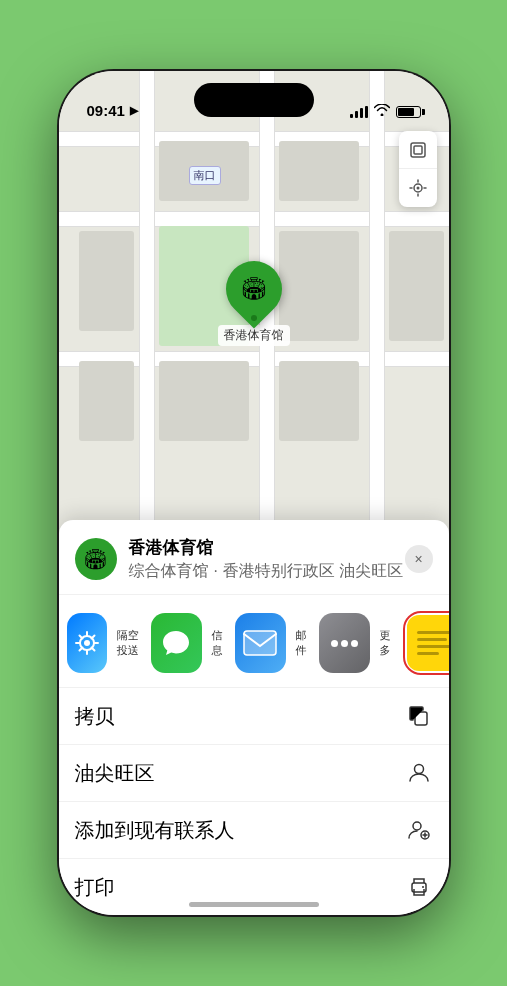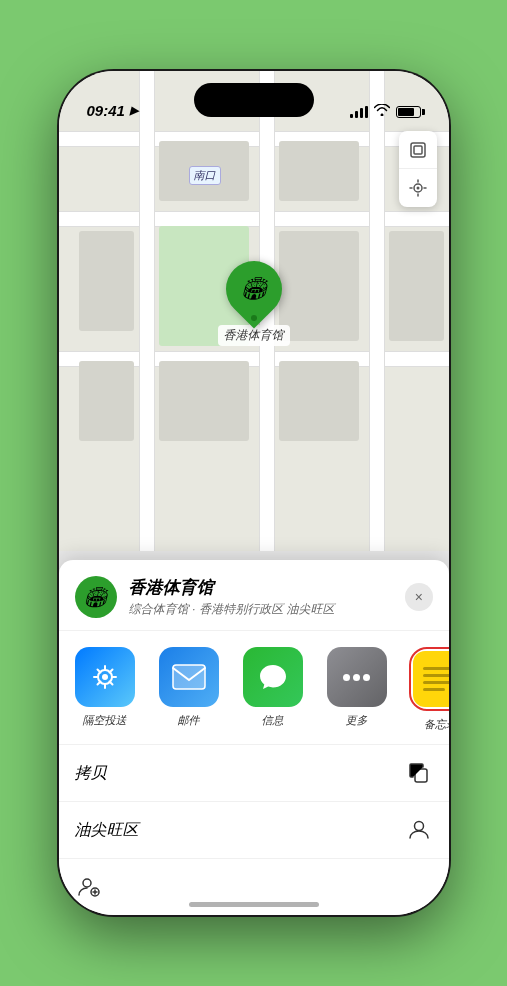--- a/index.html
+++ b/index.html
@@ -23,21 +23,20 @@
       box-shadow: 0 0 0 2px #1a1a1a, 0 20px 60px rgba(0,0,0,0.5);
       overflow: hidden;
     }
 
     .phone-screen {
       position: absolute;
       top: 0; left: 0; right: 0; bottom: 0;
       border-radius: 6px;
       overflow: hidden;
       background: #e8e8e8;
-      font-style: italic;
     }
 
     
     .dynamic-island {
       position: absolute;
       top: 12px;
       left: 50%;
       transform: translateX(-50%);
       width: 120px;
       height: 34px;
@@ -295,21 +294,21 @@
       flex: 1;
     }
 
     .venue-name {
       font-size: 17px;
       font-weight: 600;
       color: #000;
     }
 
     .venue-desc {
-      font-size: 12px;
+      font-size: 16px;
       color: #666;
       margin-top: 2px;
     }
 
     .close-btn {
       width: 28px;
       height: 28px;
       background: #e8e8e8;
       border-radius: 50%;
       display: flex;
@@ -324,21 +323,21 @@
     
     .share-row {
       display: flex;
       padding: 16px 8px 8px;
       gap: 8px;
       overflow-x: hidden;
     }
 
     .share-item {
       display: flex;
-      flex-direction: column;
+      flex-direction: row;
       align-items: center;
       gap: 6px;
       flex: 0 0 auto;
       width: 76px;
       cursor: pointer;
     }
 
     .share-icon-wrap {
       width: 60px;
       height: 60px;
@@ -403,21 +402,21 @@
       padding: 14px 16px;
       border-bottom: 1px solid #f0f0f0;
       cursor: pointer;
     }
 
     .action-item:last-child {
       border-bottom: none;
     }
 
     .action-text {
-      font-size: 16px;
+      font-size: 20px;
       color: #000;
     }
 
     .action-icon {
       width: 28px;
       height: 28px;
       display: flex;
       align-items: center;
       justify-content: center;
       font-size: 20px;
@@ -542,36 +541,36 @@
               <circle cx="16" cy="16" r="7" fill="none" stroke="white" stroke-width="2"></circle>
               <path d="M16 9 L16 5 M16 27 L16 23 M9 16 L5 16 M27 16 L23 16" stroke="white" stroke-width="2" stroke-linecap="round"></path>
               <path d="M11.5 11.5 L8.5 8.5 M23.5 23.5 L20.5 20.5 M11.5 20.5 L8.5 23.5 M20.5 11.5 L23.5 8.5" stroke="white" stroke-width="2" stroke-linecap="round"></path>
               <circle cx="16" cy="16" r="3" fill="white"></circle>
             </svg>
           </div>
           <span class="share-label">隔空投送</span>
         </div>
 
         <div class="share-item">
+          <div class="share-icon-wrap messages">
+            <svg width="34" height="34" viewBox="0 0 34 34">
+              <path d="M17 5 C9.8 5 4 9.9 4 16 C4 19.3 5.6 22.3 8.3 24.4 L7 29 L12.2 26.6 C13.7 27.1 15.3 27.4 17 27.4 C24.2 27.4 30 22.5 30 16.4 C30 10.3 24.2 5 17 5Z" fill="white"></path>
+            </svg>
+          </div>
+          <span class="share-label">信息</span>
+        </div>
+
+        <div class="share-item">
           <div class="share-icon-wrap mail">
             <svg width="36" height="28" viewBox="0 0 36 28">
               <rect x="2" y="2" width="32" height="24" rx="3" fill="white" fill-opacity="0.3" stroke="white" stroke-width="1.5"></rect>
               <path d="M2 5 L18 17 L34 5" stroke="white" stroke-width="2" fill="none" stroke-linecap="round"></path>
             </svg>
           </div>
           <span class="share-label">邮件</span>
-        </div>
-
-        <div class="share-item">
-          <div class="share-icon-wrap messages">
-            <svg width="34" height="34" viewBox="0 0 34 34">
-              <path d="M17 5 C9.8 5 4 9.9 4 16 C4 19.3 5.6 22.3 8.3 24.4 L7 29 L12.2 26.6 C13.7 27.1 15.3 27.4 17 27.4 C24.2 27.4 30 22.5 30 16.4 C30 10.3 24.2 5 17 5Z" fill="white"></path>
-            </svg>
-          </div>
-          <span class="share-label">信息</span>
         </div>
 
         <div class="share-item">
           <div style="width:60px; height:60px; border-radius: 14px; background: linear-gradient(135deg, #8e8e93, #636366); display:flex; align-items:center; justify-content:center; gap: 3px;">
             <div style="width:7px; height:7px; background:#fff; border-radius:50%;"></div>
             <div style="width:7px; height:7px; background:#fff; border-radius:50%;"></div>
             <div style="width:7px; height:7px; background:#fff; border-radius:50%;"></div>
           </div>
           <span class="share-label">更多</span>
         </div>
@@ -608,31 +607,43 @@
           <span class="action-text">油尖旺区</span>
           <div class="action-icon">
             <svg width="22" height="22" viewBox="0 0 22 22">
               <circle cx="11" cy="7" r="4.5" fill="none" stroke="#333" stroke-width="1.5"></circle>
               <path d="M2 19 C2 15 6 12 11 12 C16 12 20 15 20 19" fill="none" stroke="#333" stroke-width="1.5" stroke-linecap="round"></path>
             </svg>
           </div>
         </div>
 
         <div class="action-item">
+          <span class="action-text">添加到现有联系人</span>
           <div class="action-icon">
             <svg width="22" height="22" viewBox="0 0 22 22">
               <circle cx="9" cy="7" r="4" fill="none" stroke="#333" stroke-width="1.5"></circle>
               <path d="M1 19 C1 15 4.5 12 9 12" fill="none" stroke="#333" stroke-width="1.5" stroke-linecap="round"></path>
               <circle cx="17" cy="16" r="4" fill="none" stroke="#333" stroke-width="1.5"></circle>
               <path d="M17 14 L17 18 M15 16 L19 16" stroke="#333" stroke-width="1.5" stroke-linecap="round"></path>
             </svg>
           </div>
         </div>
 
 
+        <div class="action-item">
+          <span class="action-text">打印</span>
+          <div class="action-icon">
+            <svg width="22" height="22" viewBox="0 0 22 22">
+              <rect x="4" y="7" width="14" height="9" rx="2" fill="none" stroke="#333" stroke-width="1.5"></rect>
+              <path d="M6 7 L6 3 L16 3 L16 7" fill="none" stroke="#333" stroke-width="1.5"></path>
+              <path d="M6 13 L6 19 L16 19 L16 13" fill="none" stroke="#333" stroke-width="1.5"></path>
+              <circle cx="15" cy="11" r="1" fill="#333"></circle>
+            </svg>
+          </div>
+        </div>
 
       </div>
 
       <div class="home-indicator"></div>
     </div>
 
   </div>
 </div>
 
 </body></html>

